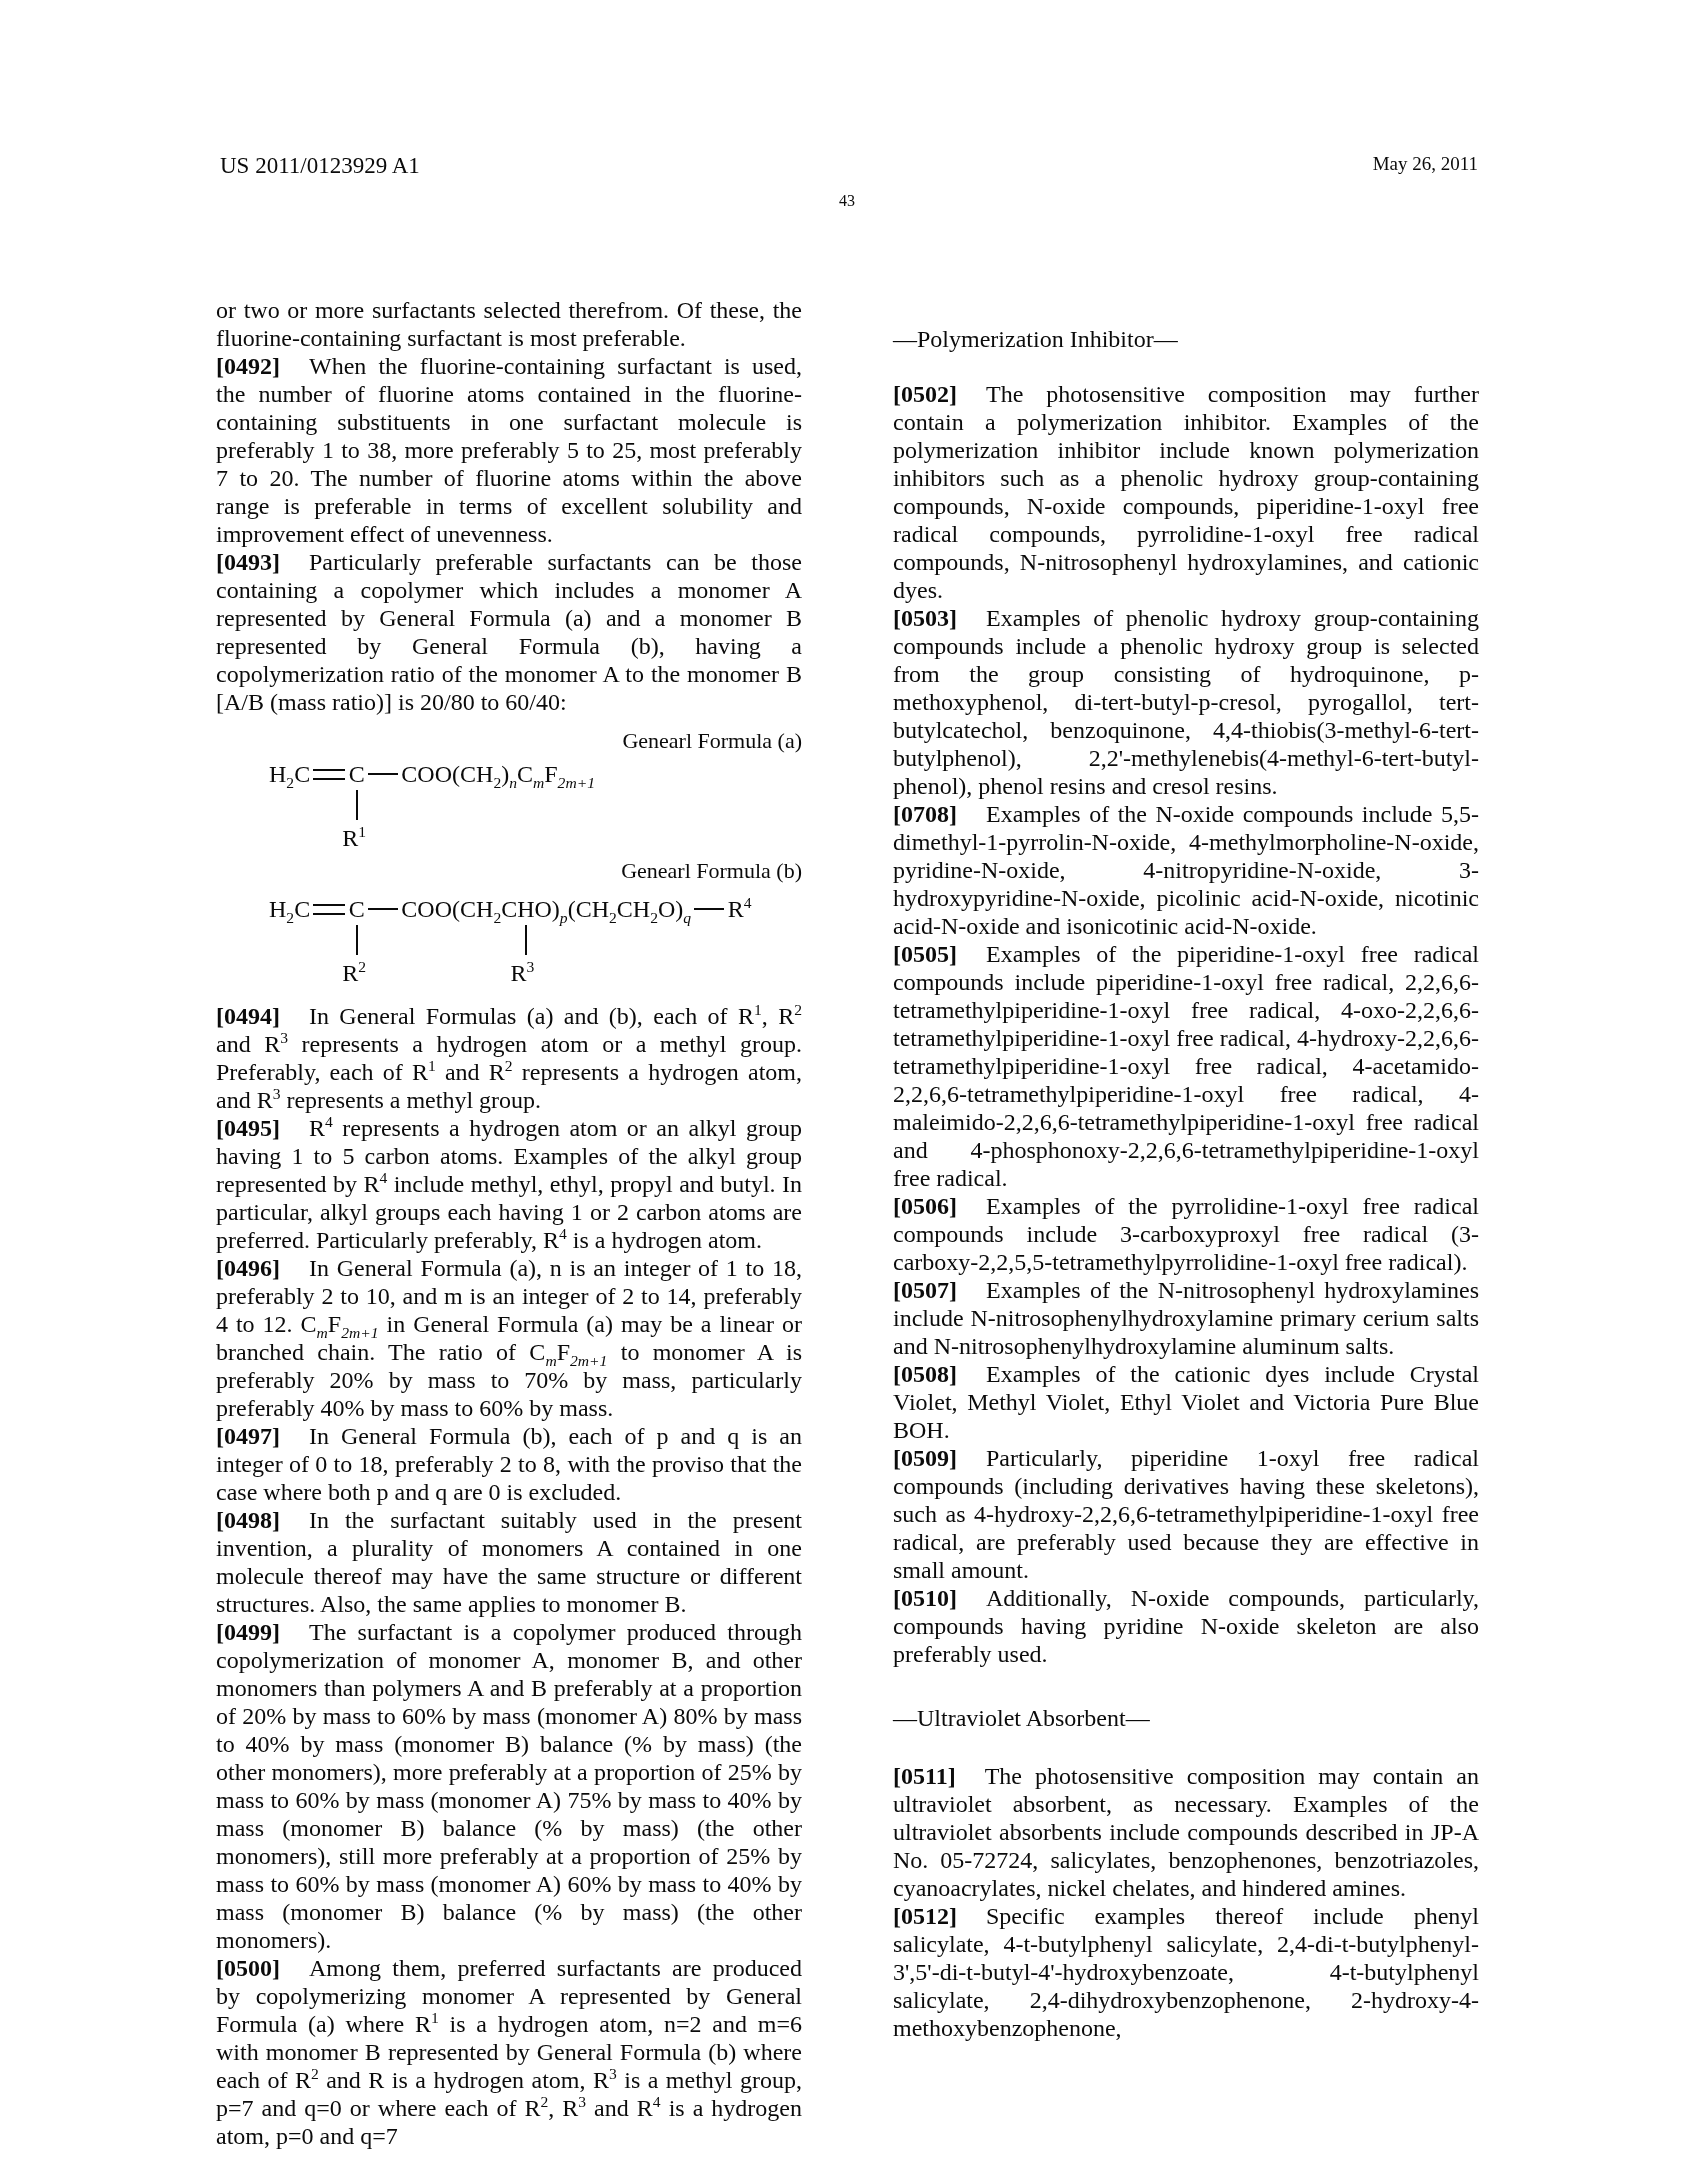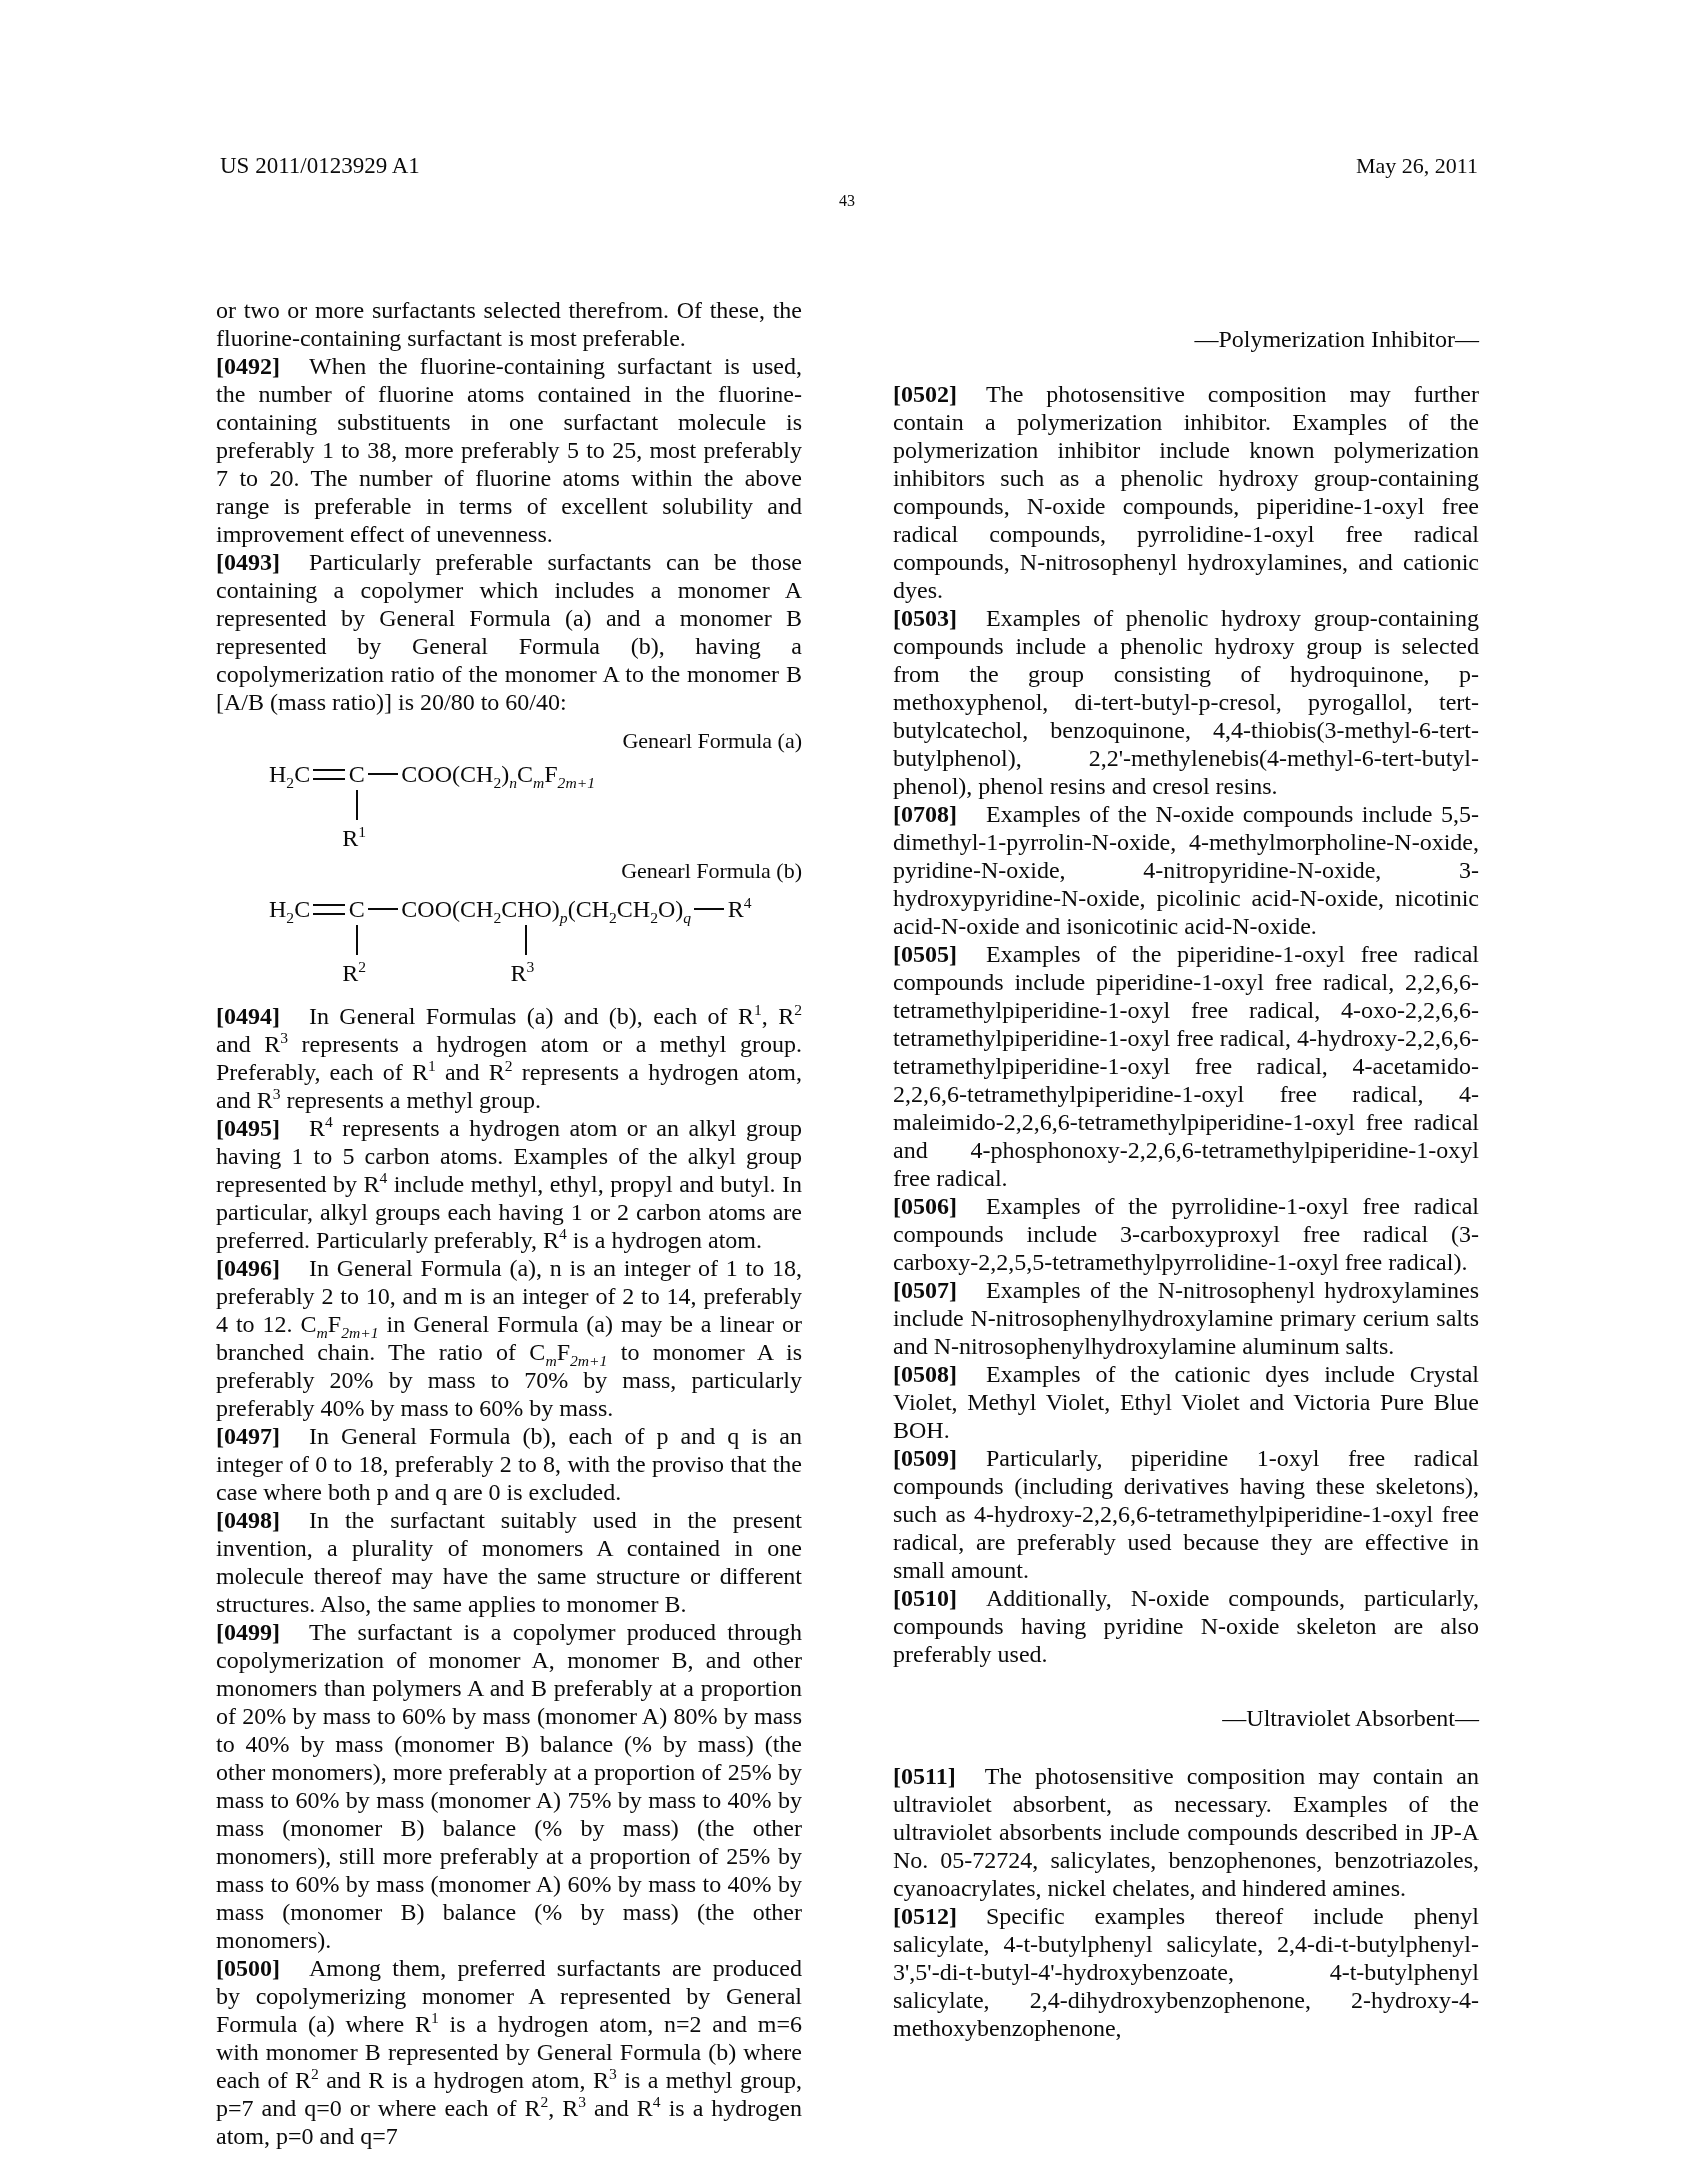--- a/index.html
+++ b/index.html
@@ -9,40 +9,40 @@
     color:#0b0b0b;
   }
   .page { position:absolute; inset:0; background:#ffffff; }
 
   .header-left {
     position:absolute; left:220px; top:153px;
     font-size:23px; white-space:nowrap;
   }
   .header-right {
     position:absolute; right:216px; top:153px;
-    font-size:22px; white-space:nowrap; text-align:left;
+    font-size:19px; white-space:nowrap; text-align:left;
   }
   .page-number {
     position:absolute; left:0; top:192px; width:100%;
     text-align:center; font-size:16px;
   }
 
   .col {
     position:absolute; top:296px; width:586px;
     font-size:24px; line-height:28px;
     text-align:justify;
   }
   .col-left  { left:216px; }
   .col-right { left:893px; }
 
   .para { margin:0; }
   .pnum { font-weight:bold; }
   .gap  { display:inline-block; width:29px; }
 
-  .sect-heading { margin:29px 0 26.5px 0; text-align:right; }
+  .sect-heading { margin:29px 0 26.5px 0; text-align:left; }
   .sect-heading.uv { margin:36px 0 30px 0; }
 
   
   .formula-block { margin-top:12px; margin-bottom:9.3px; }
   .f-label {
     text-align:right; font-size:22px; line-height:26.5px;
     margin:4px 0 5.3px 0;
   }
   .f-label.b { margin-top:0; margin-bottom:10.6px; }
   .formula {

